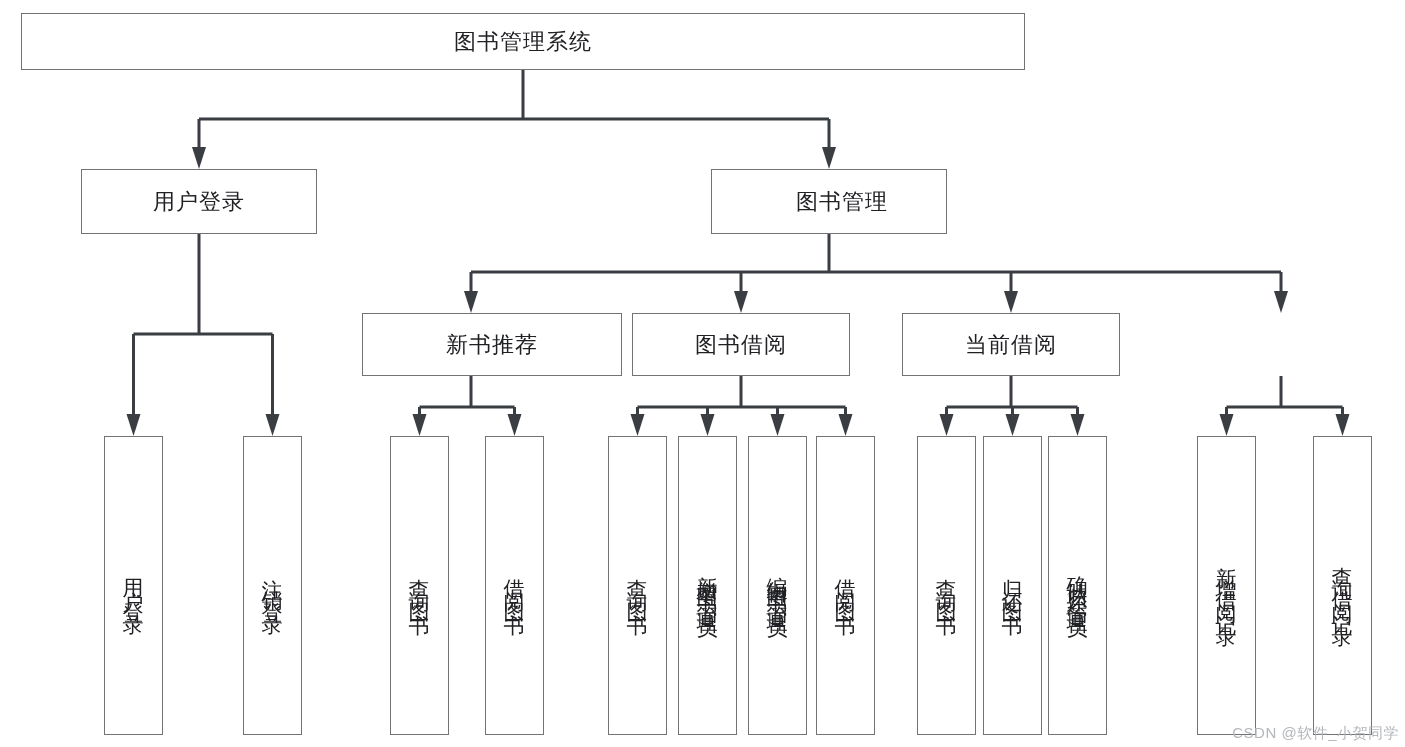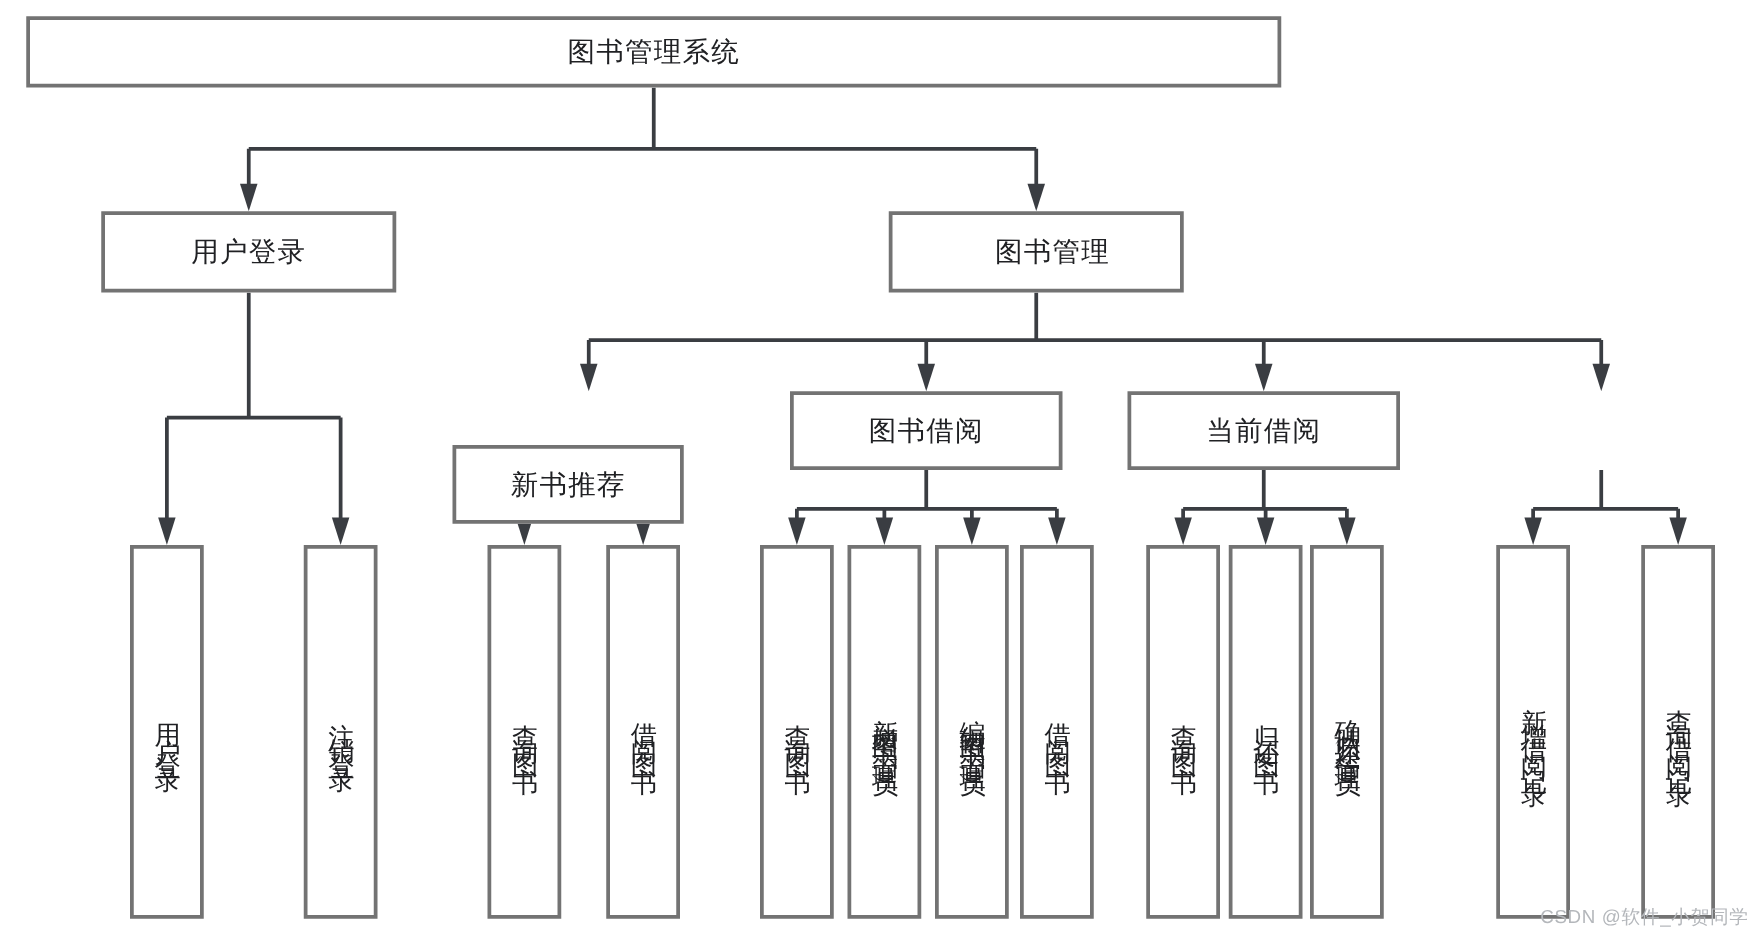--- a/index.html
+++ b/index.html
@@ -3,21 +3,21 @@
 <meta charset="utf-8">
 <style>
   html,body { margin:0; padding:0; background:#ffffff; }
   #canvas {
     position:relative; width:1405px; height:747px; background:#ffffff;
     font-family:"Liberation Sans","DejaVu Sans",sans-serif;
     overflow:hidden;
   }
   .box {
     position:absolute; box-sizing:border-box;
-    border:3px solid #737373; background:#ffffff;
+    border:1px solid #737373; background:#ffffff;
     display:flex; align-items:center; justify-content:center;
     color:#202124;
   }
   .h-label { font-size:22px; letter-spacing:1px; white-space:nowrap; }
   .vtext {
     writing-mode:vertical-lr; text-orientation:mixed;
     font-size:21px; letter-spacing:12px; line-height:1;
   }
   .vtext.tight { letter-spacing:6px; }
   #connectors { position:absolute; left:0; top:0; z-index:0; }
@@ -59,21 +59,21 @@
     <span class="h-label">图书管理系统</span>
   </div>
 
   <div class="box" style="left:81px; top:169px; width:236px; height:65px;">
     <span class="h-label">用户登录</span>
   </div>
   <div class="box" style="left:711px; top:169px; width:236px; height:65px;padding-left:26px;">
     <span class="h-label">图书管理</span>
   </div>
 
-  <div class="box" style="left:362px; top:313px; width:185px; height:63px;margin-top:43px;">
+  <div class="box" style="left:362px; top:313px; width:260px; height:63px;">
     <span class="h-label">新书推荐</span>
   </div>
   <div class="box" style="left:632px; top:313px; width:218px; height:63px;">
     <span class="h-label">图书借阅</span>
   </div>
   <div class="box" style="left:902px; top:313px; width:218px; height:63px;text-align:center;">
     <span class="h-label">当前借阅</span>
   </div>
 
   <div class="box" style="left:104px; top:436px; width:59px; height:299px;">

